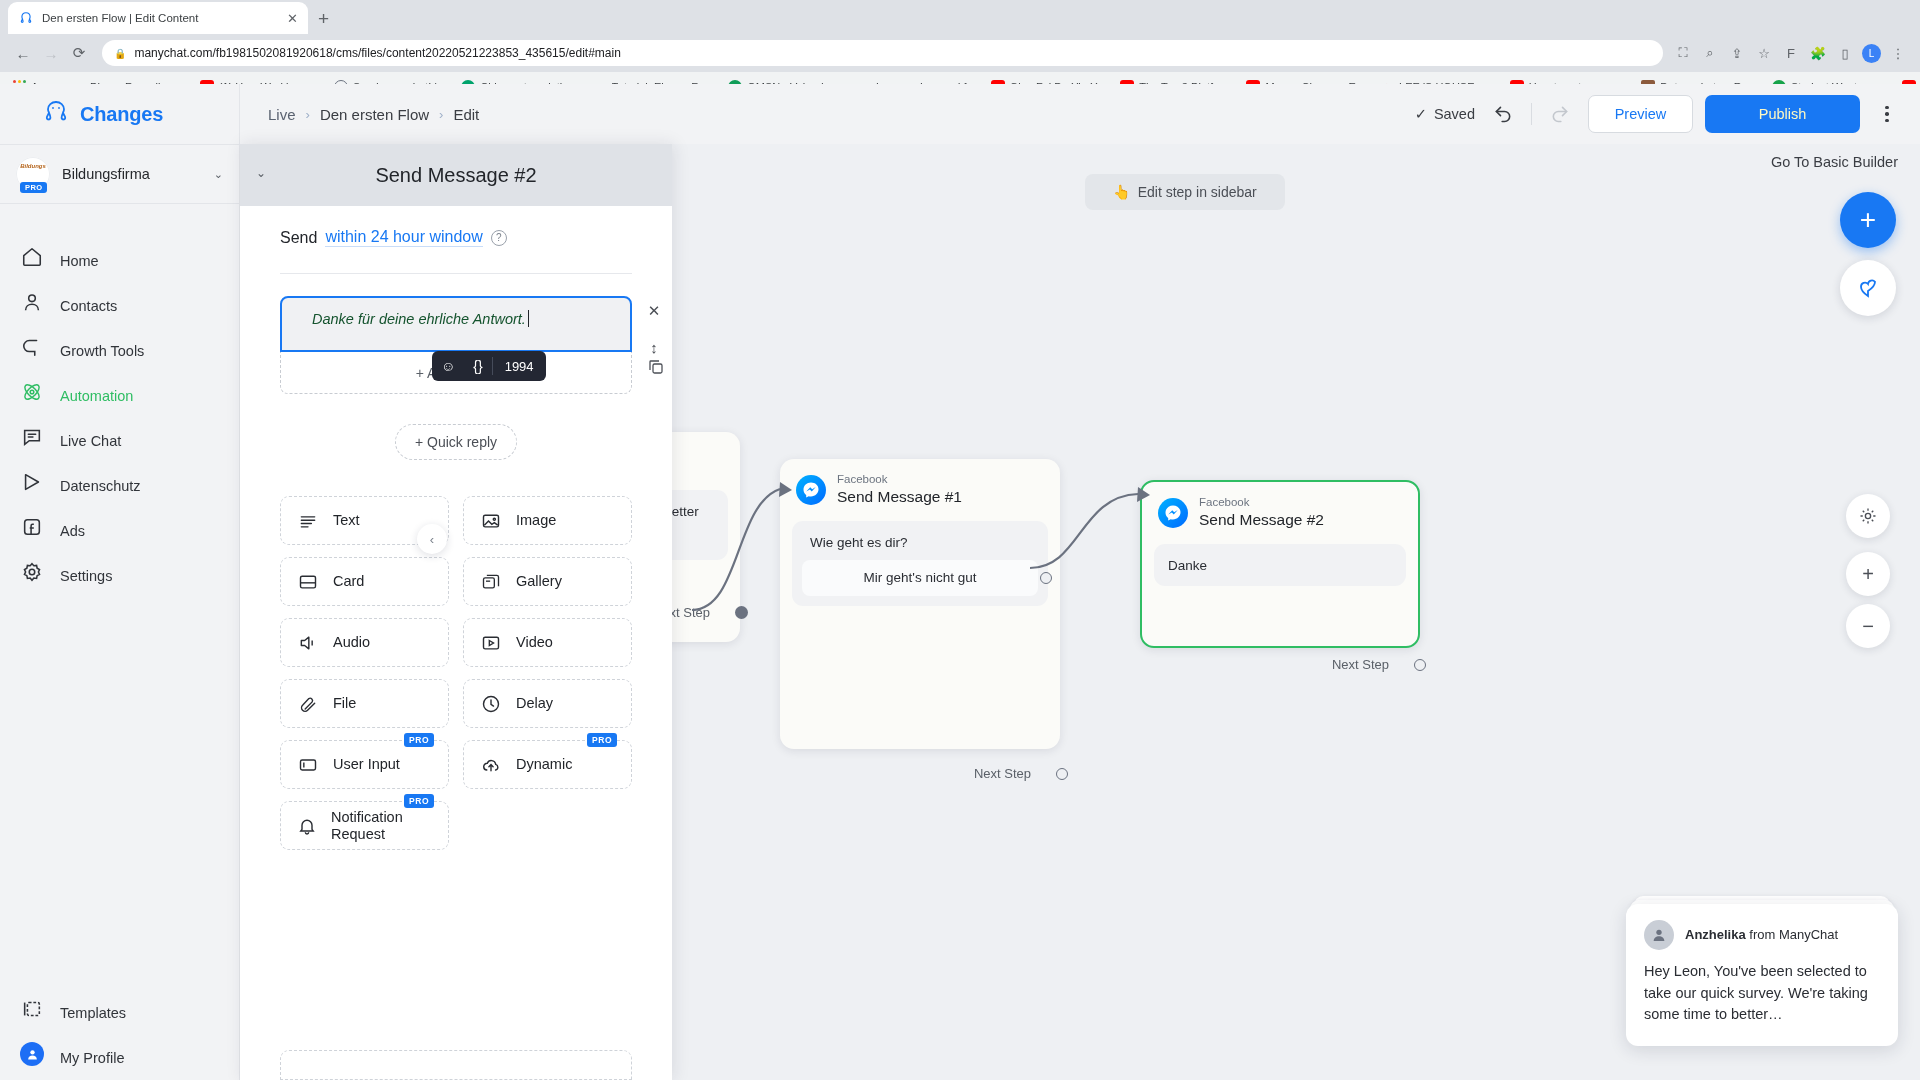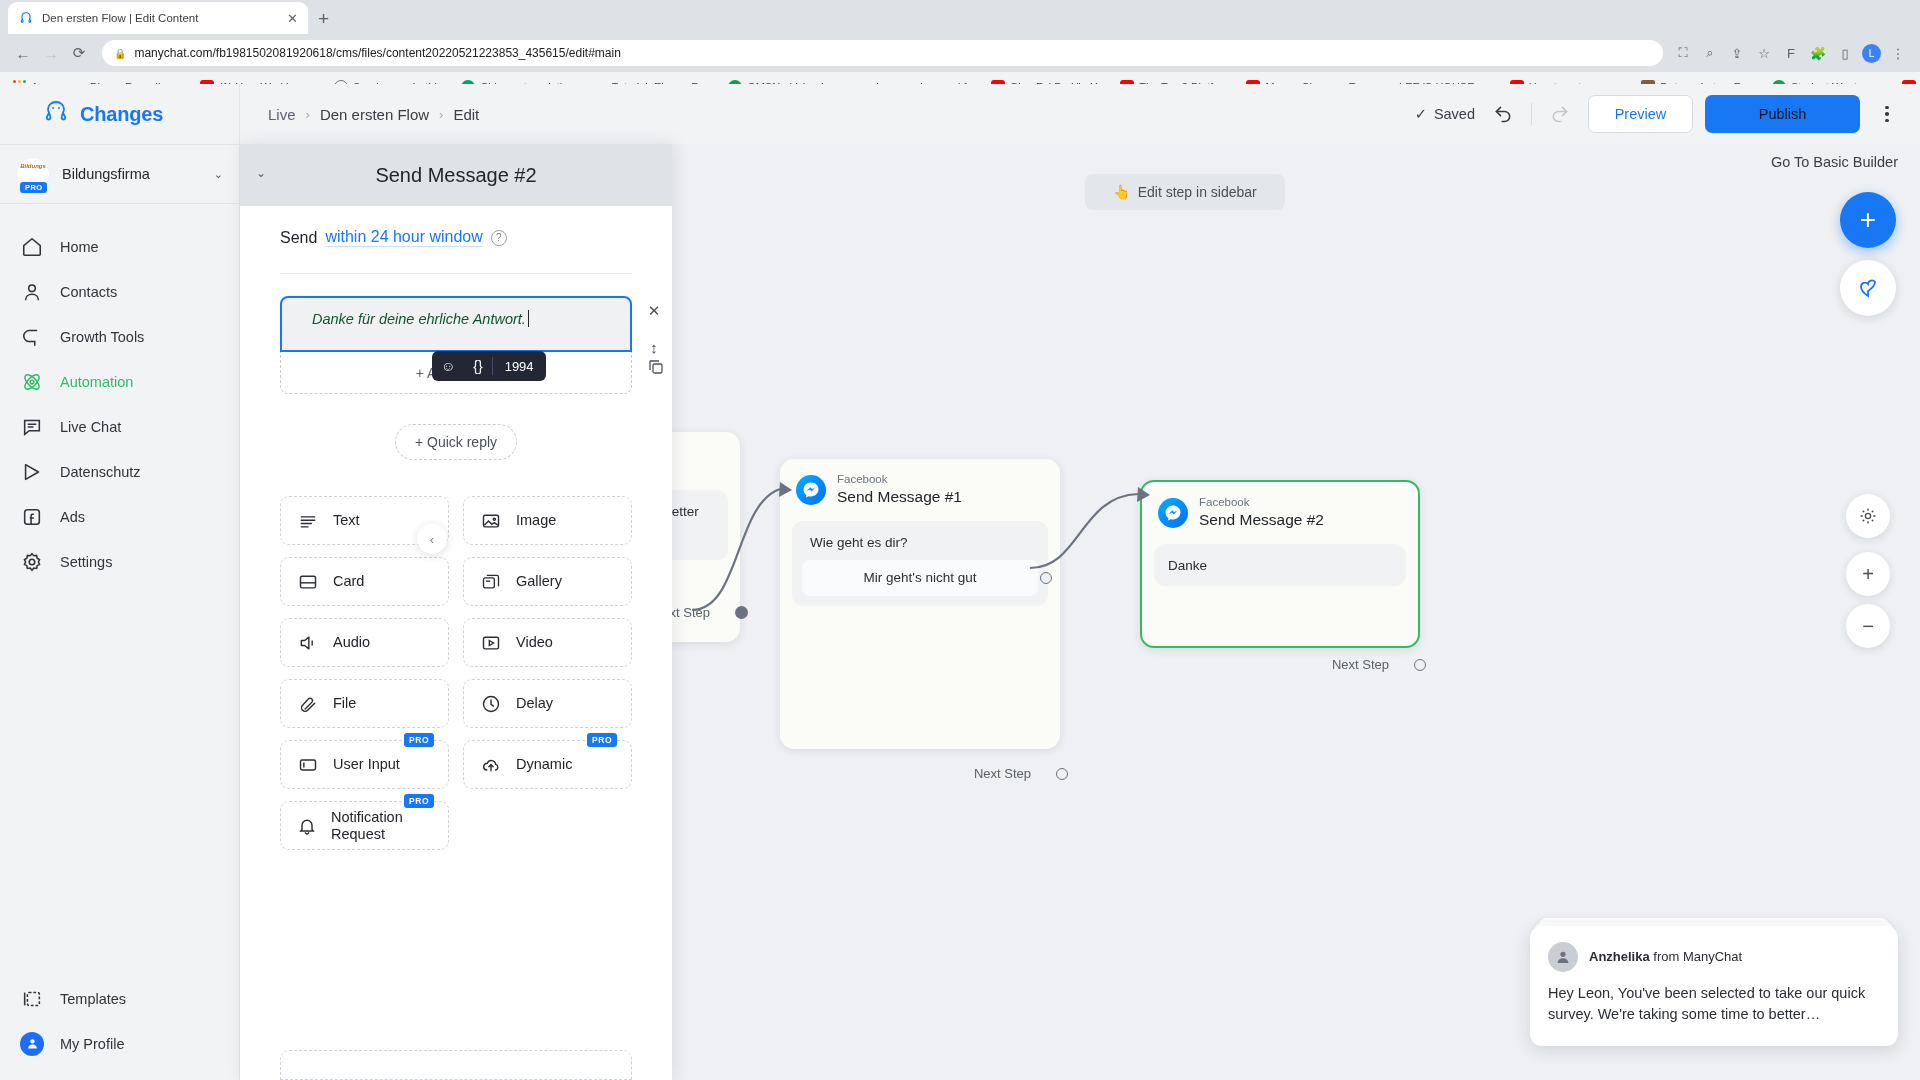--- a/index.html
+++ b/index.html
@@ -49,41 +49,41 @@
   .sidebar { position: absolute; left: 0; top: 0; width: 240px; height: 996px; background: #f2f3f5; border-right: 1px solid #e3e5e9; display: flex; flex-direction: column; }
   .brand { height: 60px; display: flex; align-items: center; gap: 10px; padding-left: 42px; }
   .brand-name { font-size: 20px; color: #1878f3; font-weight: 600; letter-spacing: -.2px; }
   .workspace { height: 60px; display: flex; align-items: center; gap: 12px; padding: 0 16px; border-top: 1px solid #e3e5e9; border-bottom: 1px solid #e3e5e9; cursor: pointer; }
   .ws-logo { width: 34px; height: 34px; border-radius: 50%; background: #fff; position: relative; display:flex; align-items:flex-start; justify-content:center; box-shadow: 0 0 0 1px #eceef1 inset;}
   .ws-logo .scrib { font-size: 6px; color: #b5651d; font-style: italic; margin-top:6px; font-weight:bold;}
   .ws-pro { position: absolute; bottom: -2px; left: 4px; background: #1878f3; color: #fff; font-size: 7.5px; font-weight: bold; padding: 1px 5px; border-radius: 3px; letter-spacing: .4px;}
   .ws-name { flex: 1; font-size: 14.5px; color: #26282c; }
   .ws-caret { color: #5a5f66; font-size: 11px; }
   .nav { padding-top: 20px; display: flex; flex-direction: column; }
-  .nav-item { height: 45px; display: flex; align-items: center; gap: 16px; padding-left: 20px; cursor: pointer; }
+  .nav-item { height: 45px; display: flex; align-items: flex-end; gap: 16px; padding-left: 20px; cursor: pointer; }
   .nav-item .lbl { font-size: 14.5px; color: #31343a; }
   .nav-item.active .lbl { color: #2fbd63; }
   .nav-ico { width: 24px; height: 24px; display: flex; align-items: center; justify-content: center; color: #31343a; }
   .nav-item.active .nav-ico { color: #2fbd63; }
   .nav-bottom { margin-top: auto; padding-bottom: 14px; display: flex; flex-direction: column; }
   .nav-avatar { width: 24px; height: 24px; border-radius: 50%; background: #1d6ef5; display:flex; align-items:center; justify-content:center; font-size:11px; color:#fff;}
 
   
   .topbar { position: absolute; left: 240px; top: 0; width: 1680px; height: 60px; background: #f2f3f5; display: flex; align-items: center; padding: 0 18px 0 28px; }
   .crumbs { display: flex; align-items: center; gap: 10px; font-size: 15px; }
   .crumb { color: #3a3d43; cursor: pointer; }
   .crumb.link { color: #5a6270; }
   .crumb-sep { color: #9fb0c9; font-size: 13px; }
   .top-right { margin-left: auto; display: flex; align-items: center; gap: 12px; }
   .saved { display: flex; align-items: center; gap: 7px; font-size: 14.5px; color: #3a3d43; }
   .icon-btn { width: 32px; height: 32px; display: flex; align-items: center; justify-content: center; color: #3a3d43; cursor: pointer; border-radius: 6px; }
   .icon-btn.dim { color: #c3c7cd; }
   .vdiv { width: 1px; height: 22px; background: #d9dce1; }
   .btn-preview { width: 105px; height: 38px; border: 1px solid #d7dbe0; border-radius: 7px; background: #fff; color: #1878f3; font-size: 14.5px; display: flex; align-items: center; justify-content: center; cursor: pointer; }
-  .btn-publish { width: 155px; height: 38px; border-radius: 7px; background: #1878f3; color: #0f172a; font-size: 14.5px; display: flex; align-items: center; justify-content: center; cursor: pointer; }
+  .btn-publish { width: 155px; height: 38px; border-radius: 7px; background: #1878f3; color: #fef9c3; font-size: 14.5px; display: flex; align-items: center; justify-content: center; cursor: pointer; }
   .kebab { width: 30px; height: 34px; display: flex; flex-direction: column; align-items: center; justify-content: center; gap: 3px; cursor: pointer; }
   .kebab i { width: 3.5px; height: 3.5px; border-radius: 50%; background: #3a3d43; display: block; }
 
   
   .canvas { position: absolute; left: 240px; top: 60px; width: 1680px; height: 936px; background: #eef0f3; overflow: hidden; }
   .go-basic { position: absolute; right: 22px; top: 10px; font-size: 14.5px; color: #3a3d43; cursor: pointer; }
   .edit-pill { position: absolute; left: 845px; top: 30px; width: 200px; height: 36px; background: #e3e6ea; border-radius: 8px; display: flex; align-items: center; justify-content: center; gap: 7px; font-size: 14px; color: #4b4f56; }
 
   .node { position: absolute; background: #fbfbf8; border-radius: 14px; box-shadow: 0 2px 10px rgba(25,33,61,.10); }
   .node-head { display: flex; align-items: center; gap: 11px; padding: 14px 16px 6px 16px; }
@@ -91,21 +91,21 @@
   .node-chan { font-size: 11.5px; color: #6c7480; line-height: 1.2; }
   .node-title { font-size: 15.5px; color: #22252a; line-height: 1.3; }
   .node-body { background: #f1f2f4; border-radius: 11px; margin: 8px 12px 12px 12px; padding: 10px; }
   .bubble-q { font-size: 13.5px; color: #2a2d33; padding: 4px 8px 10px 8px; }
   .qr { background: #fafbfc; border-radius: 8px; height: 36px; display: flex; align-items: center; justify-content: center; position: relative; margin-bottom: 8px; font-size: 13.5px; color: #2a2d33; }
   .qr:last-child { margin-bottom: 0; }
   .dot-filled { position: absolute; right: -14px; width: 13px; height: 13px; border-radius: 50%; background: #6b7280; }
   .dot-empty { position: absolute; right: -14px; width: 12px; height: 12px; border-radius: 50%; border: 1.7px solid #6b7280; background: #eef0f3; }
   .next-step { position: absolute; display: flex; align-items: center; gap: 25px; font-size: 13px; color: #5a6068; }
 
-  .popup { position: absolute; right: 22px; bottom: 34px; width: 368px; margin-left: 24px; }
+  .popup { position: absolute; right: 22px; bottom: 34px; width: 272px; margin-left: 24px; }
   .popup-stack { position: absolute; top: -8px; left: 8px; right: 8px; height: 18px; background: #fff; border-radius: 12px; box-shadow: 0 1px 5px rgba(25,33,61,.08); }
   .popup-stack2 { position: absolute; top: -4px; left: 4px; right: 4px; height: 18px; background: #fff; border-radius: 12px; box-shadow: 0 1px 5px rgba(25,33,61,.08); }
   .popup-card { position: relative; background: #fff; border-radius: 12px; padding: 16px 18px 20px 18px; box-shadow: 0 4px 18px rgba(25,33,61,.14); }
   .popup-head { display: flex; align-items: center; gap: 11px; margin-bottom: 11px; }
   .popup-av { width: 30px; height: 30px; border-radius: 50%; background: #c9ced6; display:flex; align-items:center;justify-content:center;color:#6b7280;font-size:14px;}
   .popup-who { font-size: 13px; color: #2a2d33; }
   .popup-who b { font-weight: 600; }
   .popup-msg { font-size: 14.5px; color: #2a2d33; line-height: 1.5; }
 
   .fab { position: absolute; right: 24px; top: 48px; width: 56px; height: 56px; border-radius: 50%; background: #1878f3; color: #fff; display: flex; align-items: center; justify-content: center; font-size: 28px; box-shadow: 0 4px 12px rgba(24,120,243,.4); cursor: pointer; }

